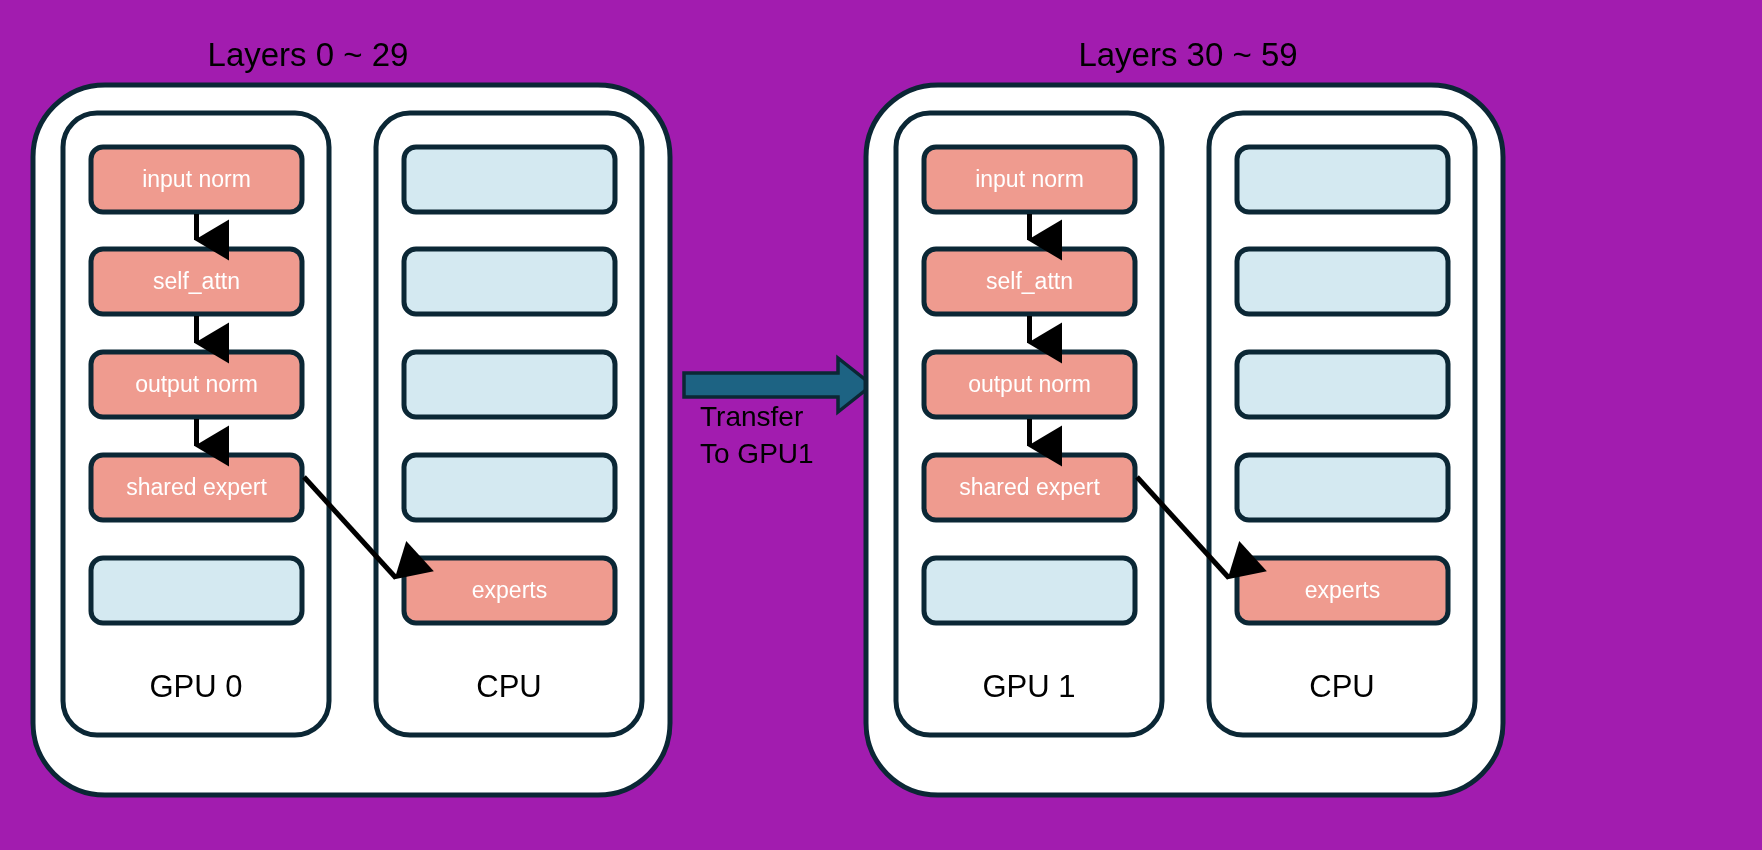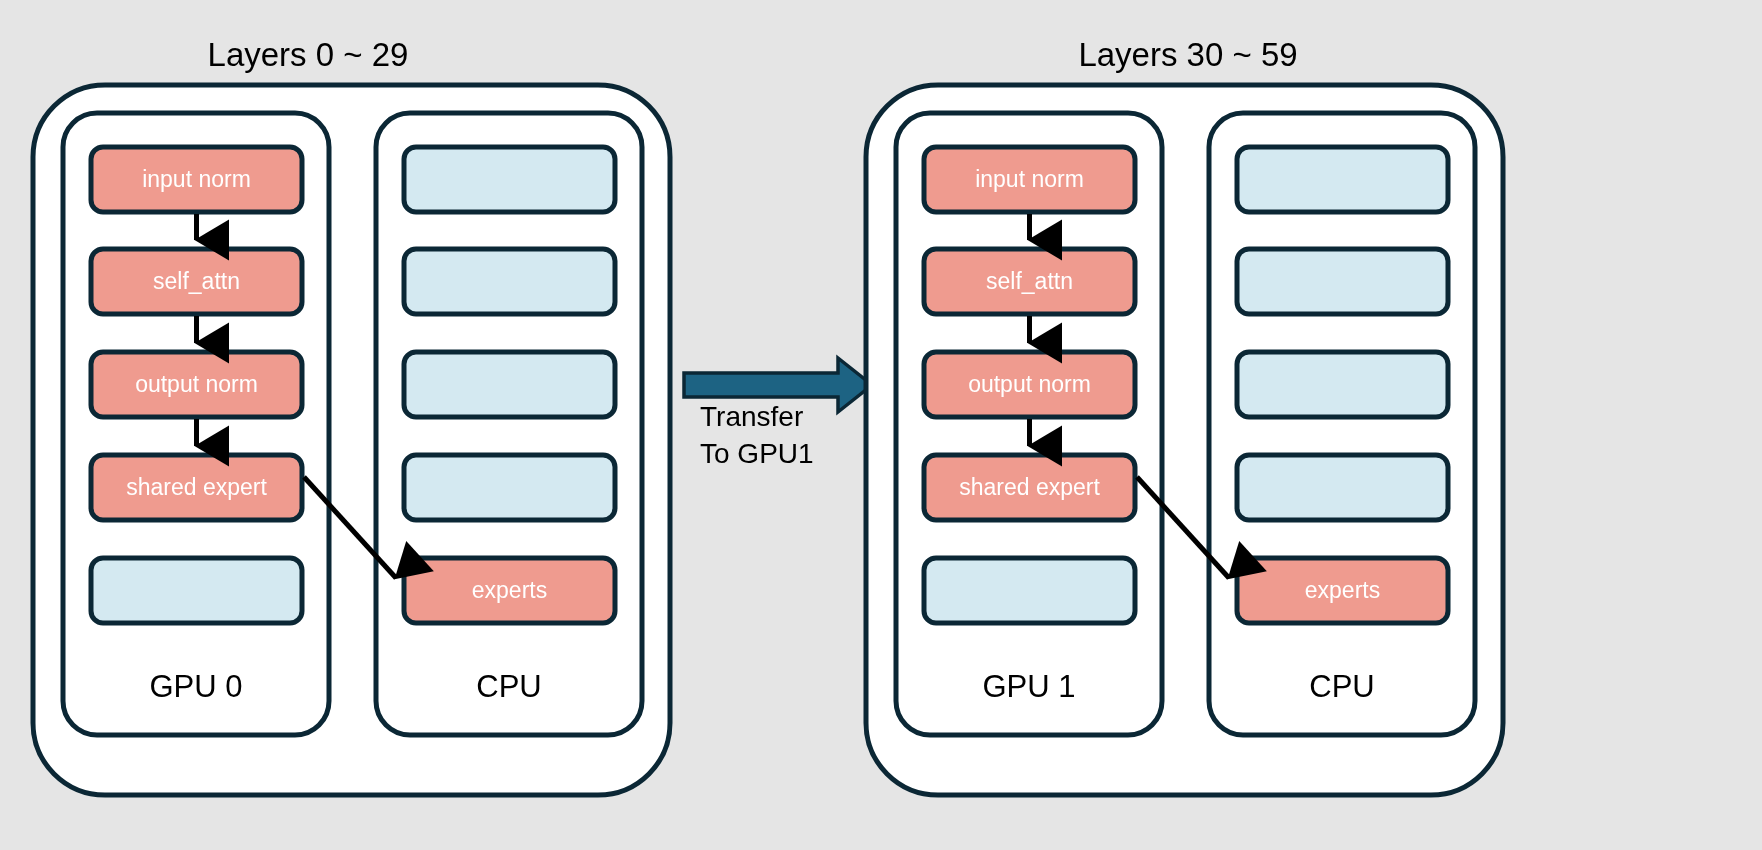--- a/index.html
+++ b/index.html
@@ -12,21 +12,21 @@
     height: 850px;
     font-family: "Liberation Sans", sans-serif;
     overflow: hidden;
     position: relative;
   }
   #stage {
     position: absolute;
     left: 0; top: 0;
     width: 1762px;
     height: 850px;
-    background: #e5e5e5;
+    background: #a21caf;
   }
   svg.diagram {
     position: absolute;
     left: 0; top: 0;
     width: 1762px;
     height: 850px;
     display: block;
   }
   .grp-title {
     font-family: "Liberation Sans", sans-serif;

